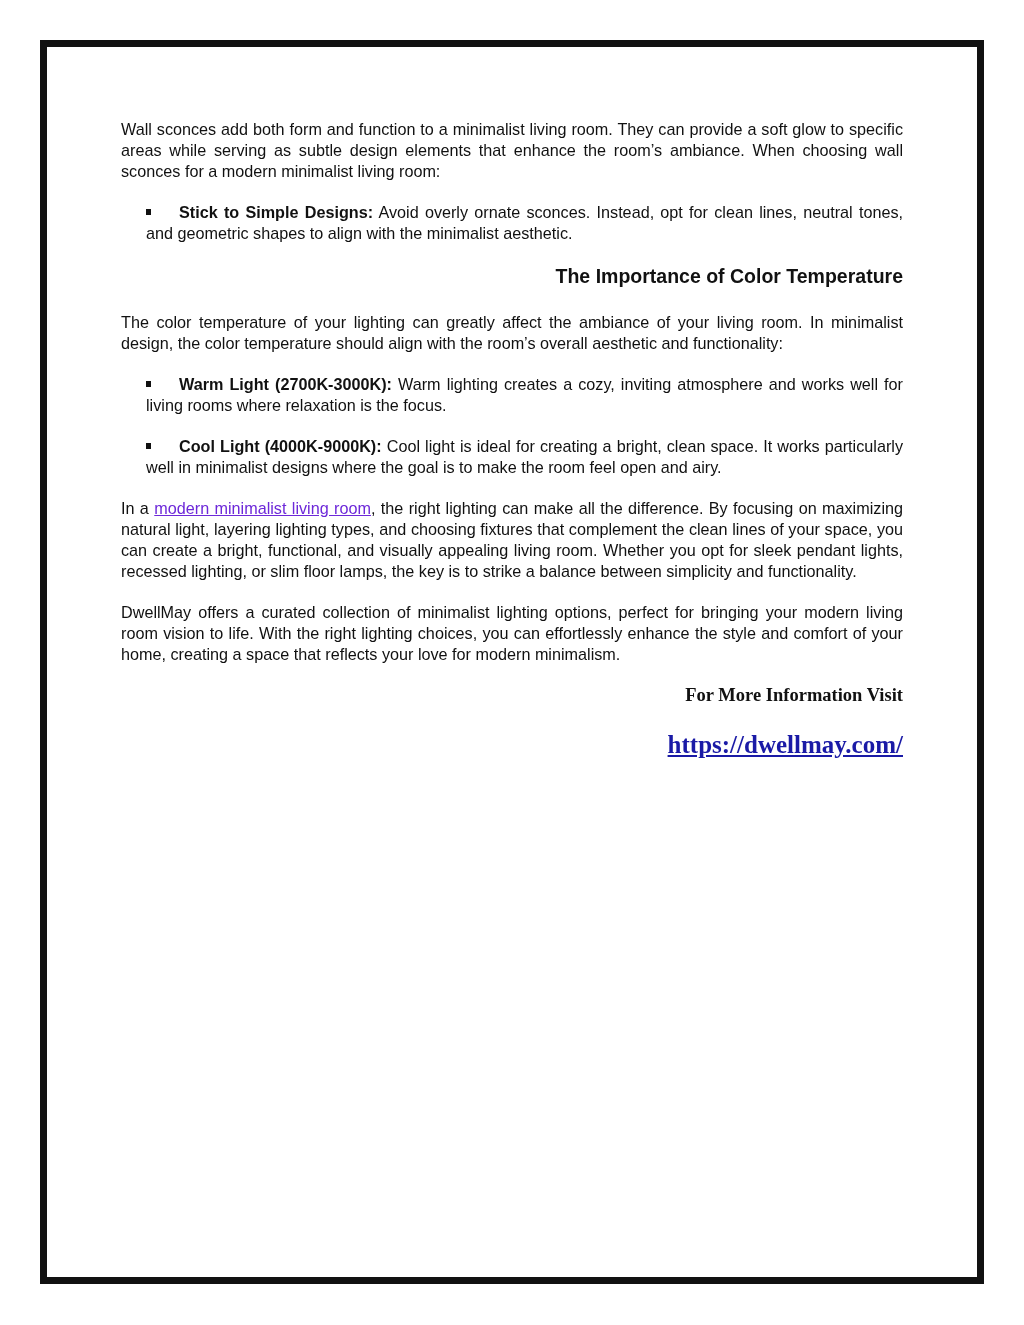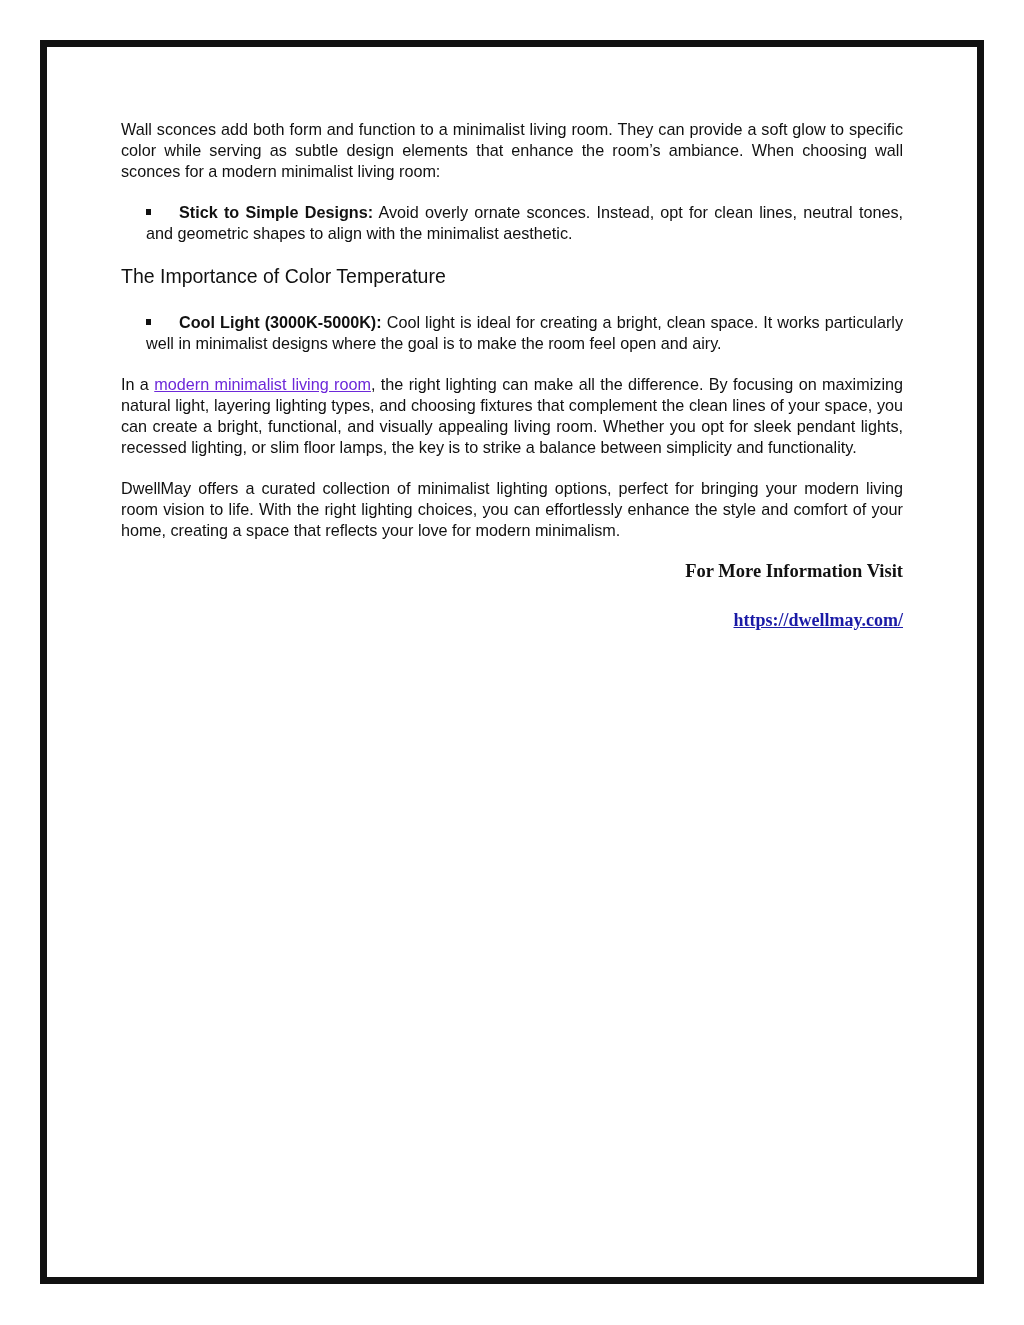--- a/index.html
+++ b/index.html
@@ -14,44 +14,48 @@
     text-align: justify;
   }
   p { margin: 0 0 20px 0; }
   .bullet { position: relative; margin: 8px 0 20px 25px; }
   .bullet .marker {
     display: inline-block; width: 5px; height: 6px; background: #111; margin-right: 28px;
     vertical-align: middle; position: relative; top: -2px; margin-left: 0;
   }
   .bullet b { font-weight: bold; }
   h2 {
-    font-family: "Liberation Sans", sans-serif; font-size: 19.5px; font-weight: normal;
-    margin: 4px 0 24px 0; line-height: 24px; text-align: left;
+    font-family: "Liberation Sans", sans-serif; font-size: 19.5px; font-weight: bold;
+    margin: 4px 0 24px 0; line-height: 24px; text-align: right;
   }
   a.inline-link { color: #6d28d9; text-decoration: underline; }
   .center-block { text-align: right; font-family: "Liberation Serif", serif; font-weight: bold; }
   .more-info { font-size: 18.5px; margin: 6px 0 28px 0; }
-  .url { font-size: 18px; color: #1a1aa6; }
+  .url { font-size: 25px; color: #1a1aa6; }
 </style>
 </head>
 <body>
 
 <div class="frame"></div>
 
 <div class="content">
-  <p>Wall sconces add both form and function to a minimalist living room. They can provide a soft glow to specific color while serving as subtle design elements that enhance the room’s ambiance. When choosing wall sconces for a modern minimalist living room:</p>
+  <p>Wall sconces add both form and function to a minimalist living room. They can provide a soft glow to specific areas while serving as subtle design elements that enhance the room’s ambiance. When choosing wall sconces for a modern minimalist living room:</p>
 
   <div class="bullet">
     <span class="marker"></span><b>Stick to Simple Designs:</b><span> Avoid overly ornate sconces. Instead, opt for clean lines, neutral tones, and geometric shapes to align with the minimalist aesthetic.</span>
   </div>
 
   <h2>The Importance of Color Temperature</h2>
+  <p>The color temperature of your lighting can greatly affect the ambiance of your living room. In minimalist design, the color temperature should align with the room’s overall aesthetic and functionality:</p>
 
   <div class="bullet">
-    <span class="marker"></span><b>Cool Light (3000K-5000K):</b><span> Cool light is ideal for creating a bright, clean space. It works particularly well in minimalist designs where the goal is to make the room feel open and airy.</span>
+    <span class="marker"></span><b>Warm Light (2700K-3000K):</b><span> Warm lighting creates a cozy, inviting atmosphere and works well for living rooms where relaxation is the focus.</span>
+  </div>
+  <div class="bullet">
+    <span class="marker"></span><b>Cool Light (4000K-9000K):</b><span> Cool light is ideal for creating a bright, clean space. It works particularly well in minimalist designs where the goal is to make the room feel open and airy.</span>
   </div>
 
 
   <p><span>In a </span><a class="inline-link" href="#">modern minimalist living room</a><span>, the right lighting can make all the difference. By focusing on maximizing natural light, layering lighting types, and choosing fixtures that complement the clean lines of your space, you can create a bright, functional, and visually appealing living room. Whether you opt for sleek pendant lights, recessed lighting, or slim floor lamps, the key is to strike a balance between simplicity and functionality.</span></p>
   <p>DwellMay offers a curated collection of minimalist lighting options, perfect for bringing your modern living room vision to life. With the right lighting choices, you can effortlessly enhance the style and comfort of your home, creating a space that reflects your love for modern minimalism.</p>
 
   <div class="center-block more-info">For More Information Visit</div>
   <div class="center-block"><a class="url" href="#">https://dwellmay.com/</a></div>
 </div>
 

